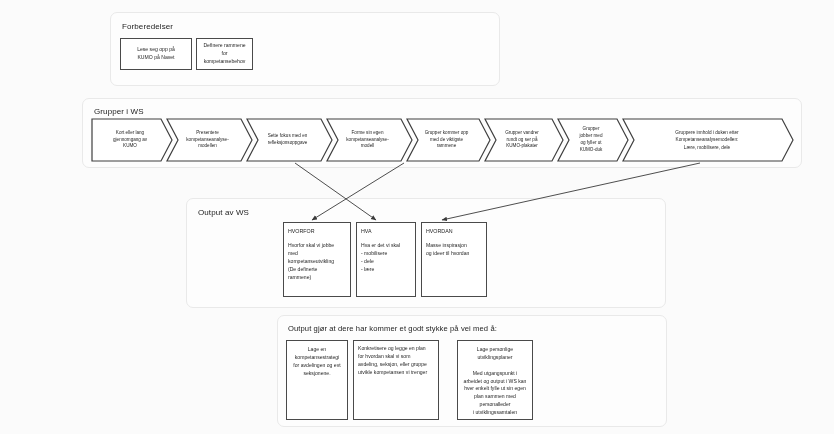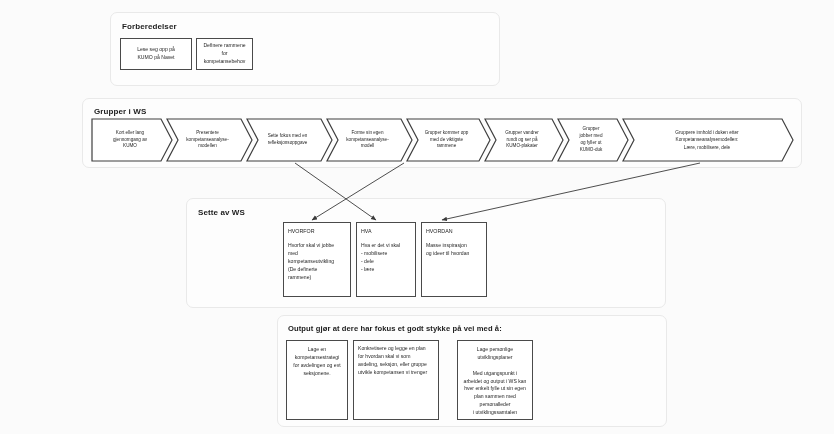--- a/index.html
+++ b/index.html
@@ -27,21 +27,21 @@
   
   .panel {
     position: absolute;
     background: #fdfdfd;
     border: 1px solid #e9e9e9;
     border-radius: 7px;
     box-sizing: border-box;
   }
   .panel-title {
     position: absolute;
-    font-weight: bold;
+    font-weight: normal;
     color: #1d1d1d;
     letter-spacing: 0.1px;
     white-space: nowrap;
   }
 
   
   .box {
     position: absolute;
     background: #ffffff;
     border: 1.3px solid #4a4a4a;
@@ -217,21 +217,21 @@
         <polygon points="1,1 160,1 171,22 160,43 1,43 12,22" fill="#ffffff" stroke="#3f3f3f" stroke-width="1.2"></polygon>
       </svg>
     </div>
     <div class="chev-label" style="font-size:4.7px; padding:2px 14px 2px 12px;">Gruppere innhold i duken etter
 Kompetanseanalysemodellen:
 Lære, mobilisere, dele</div>
   </div>
 
   <div class="panel" style="left:186px; top:198px; width:480px; height:110px;">
   </div>
-  <div class="panel-title" style="left:198px; top:208px; font-size:8px;">Sette av WS</div>
+  <div class="panel-title" style="left:198px; top:208px; font-size:8px;">Output av WS</div>
 
   <div class="box box-topleft" style="left:283px; top:222px; width:68px; height:75px;">
     <div class="box-head">HVORFOR</div>
     <div class="box-body">Hvorfor skal vi jobbe
 med
 kompetanseutvikling
 (De definerte
 rammene)</div>
   </div>
 
@@ -244,21 +244,21 @@
   </div>
 
   <div class="box box-topleft" style="left:421px; top:222px; width:66px; height:75px;">
     <div class="box-head">HVORDAN</div>
     <div class="box-body">Masse inspirasjon
 og ideer til hvordan</div>
   </div>
 
   <div class="panel" style="left:277px; top:315px; width:390px; height:112px;">
   </div>
-  <div class="panel-title" style="left:288px; top:324px; font-size:7.6px;">Output gjør at dere har fokus et godt stykke på vei med å:</div>
+  <div class="panel-title" style="left:288px; top:324px; font-size:7.6px;">Output gjør at dere har kommer et godt stykke på vei med å:</div>
 
   <div class="box box-topcenter" style="left:286px; top:340px; width:62px; height:80px;">
     <span class="box-body">Lage en
 kompetansestrategi
 for avdelingen og evt
 seksjonene.</span>
   </div>
 
   <div class="box box-topleft" style="left:353px; top:340px; width:86px; height:80px;">
     <span class="box-body">Konkretisere og legge en plan

